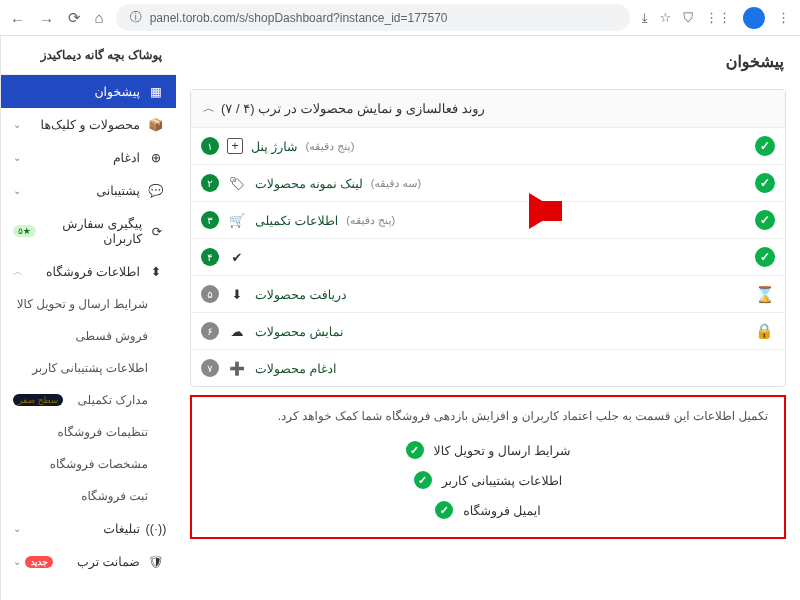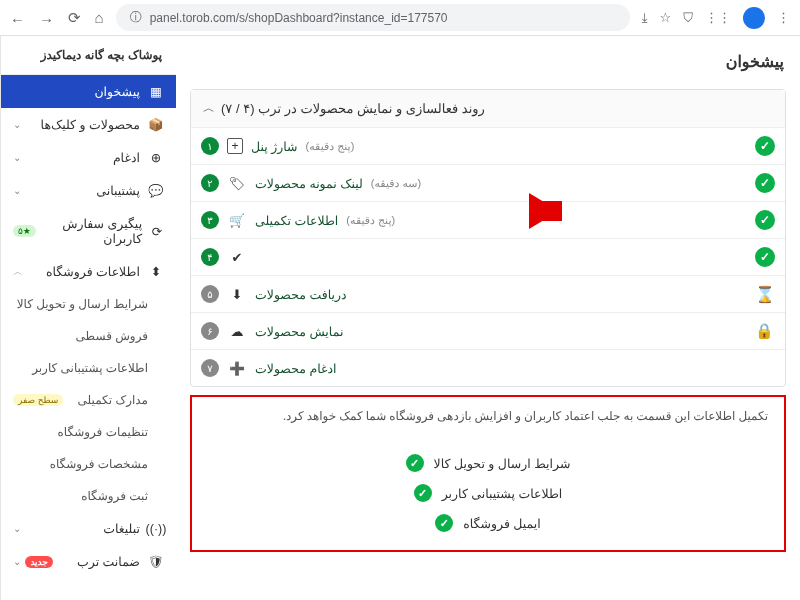--- a/index.html
+++ b/index.html
@@ -20,21 +20,21 @@
 
 .nav-item { display: flex; align-items: center; justify-content: space-between; padding: 9px 12px; cursor: pointer; font-size: 12.5px; color: #333; }
 .nav-item.active { background: #2149c1; color: #fff; }
 .nav-item .right-part { display: flex; align-items: center; gap: 8px; }
 .nav-item .icon { width: 16px; display: inline-flex; justify-content: center; }
 .nav-item.sub { padding-right: 28px; font-size: 12px; color: #555; }
 .nav-item .chev { font-size: 10px; color: #888; }
 
 .badge { font-size: 9px; padding: 1px 5px; border-radius: 8px; }
 .badge.green { background: #d4f5d4; color: #0a7a0a; }
-.badge.yellow { background: #fef9c3; color: #8a6d00; }
+.badge.yellow { background: #0f172a; color: #8a6d00; }
 .badge.red { background: #ff4d4d; color: #fff; font-weight: bold; }
 
 .page-title { text-align: right; font-size: 16px; font-weight: 600; padding: 6px 2px 14px; margin-bottom: 4px; }
 
 .accordion { border: 1px solid #e0e0e0; border-radius: 4px; }
 .acc-header { display: flex; align-items: center; justify-content: flex-end; gap: 6px; padding: 10px 12px; font-size: 13px; color: #333; cursor: pointer; border-bottom: 1px solid #eee; background: #fafafa; }
 .acc-header .chev-up { font-size: 12px; }
 
 .step-row { display: flex; align-items: center; justify-content: space-between; padding: 8px 10px; border-bottom: 1px solid #eee; }
 .step-row:last-child { border-bottom: none; }
@@ -50,21 +50,21 @@
 .status-icon.ok { background: #0cb04a; color: #fff; }
 .status-icon.lock { color: #999; font-size: 15px; }
 .status-icon.hour { color: #f5b400; font-size: 16px; }
 .step-row.selected { position: relative; }
 
 .red-arrow { position: absolute; left: 383px; top: 157px; width: 0; height: 0; pointer-events: none; }
 .red-arrow::before { content: ''; position: absolute; width: 0; height: 0; border-top: 18px solid transparent; border-bottom: 18px solid transparent; border-left: 30px solid #e30000; }
 .red-arrow::after { content: ''; position: absolute; left: -25px; top: 8px; width: 28px; height: 20px; background: #e30000; }
 
 .info-box { border: 2px solid #e30000; margin-top: 8px; padding: 12px 16px; }
-.info-text { font-size: 12px; color: #555; text-align: right; margin-bottom: 24px; font-family: Liberation Serif, serif; }
+.info-text { font-size: 12px; color: #555; text-align: right; margin-bottom: 12px; }
 .info-item { display: flex; align-items: center; justify-content: center; gap: 10px; padding: 6px 0; font-size: 12.5px; color: #333; }
 .info-item .ok { width: 18px; height: 18px; border-radius: 50%; background: #0cb04a; color: #fff; display: inline-flex; align-items: center; justify-content: center; font-size: 11px; font-weight: bold; }
 </style>
 </head>
 <body>
 
 <div class="browser-bar">
   <div class="nav-icons">
     <span>←</span>
     <span>→</span>

